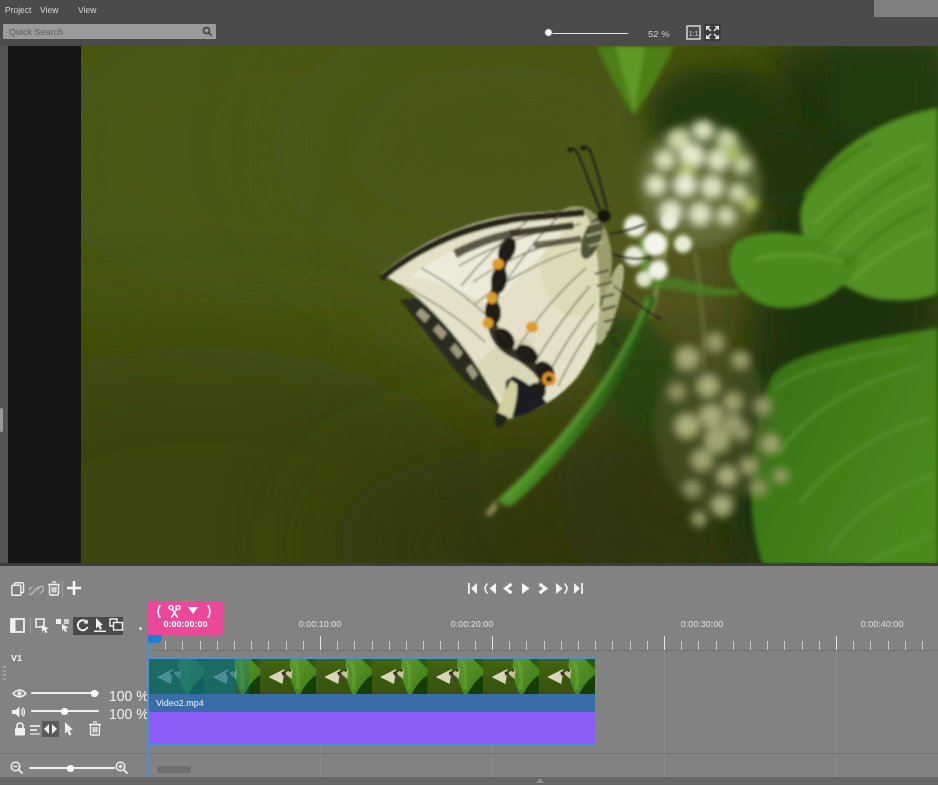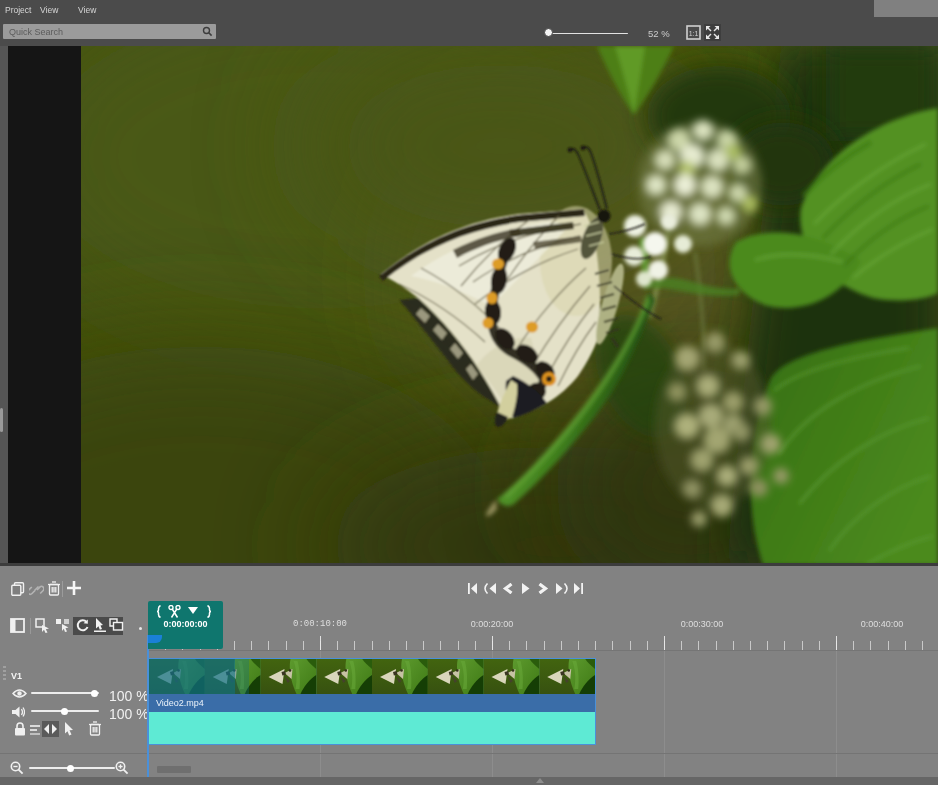--- a/index.html
+++ b/index.html
@@ -22,27 +22,27 @@
   #timeline { left:0; top:566px; width:938px; height:219px; background:#828282; }
   #tlinner { left:0; top:4px; width:938px; height:215px; }
   
   #ruler-minor { left:148px; top:71px; width:790px; height:9px;
      background:repeating-linear-gradient(90deg, rgba(225,225,225,0.75) 0 1px, transparent 1px 17.2px); }
   #ruler-major { left:148px; top:66px; width:790px; height:14px;
      background:repeating-linear-gradient(90deg, rgba(235,235,235,0.9) 0 1px, transparent 1px 172px); }
   .rlabel { position:absolute; top:49px; font-size:9px; color:#dedede; width:60px; text-align:center; }
   .gline { position:absolute; top:80px; width:1px; height:127px; background:#8d8d8d; }
   
-  #clip { left:148px; top:88px; width:448px; height:87px; border:1px solid #4a90d9; background:#5eead4; }
+  #clip { left:148px; top:88px; width:448px; height:87px; border:1px solid #4a90d9; background:#8b5cf6; }
   #thumbs { left:0px; top:0px; width:446px; height:35px; }
   #namebar { left:0px; top:35px; width:446px; height:18px; background:#3a6da8; }
   #namebar span { position:absolute; left:7px; top:4px; font-size:9px; color:#eaf2fa; }
   #playhead { left:147px; top:65px; width:2px; height:142px; background:#4a90d9; }
   
-  #tcbox { left:148px; top:31px; width:75px; height:48px; background:#0f766e; border-radius:2px 2px 2px 0; }
+  #tcbox { left:148px; top:31px; width:75px; height:34px; background:#ec4899; border-radius:2px 2px 2px 0; }
   #tcbox .tc { position:absolute; left:0; top:18px; width:75px; text-align:center; font-size:9px; font-weight:bold; color:#ffffff; }
   #tcfoot { left:148px; top:65px; width:14px; height:8px; background:#1a80d8; border-radius:0 0 6px 0; }
   
   .slider-line { position:absolute; height:2px; background:#ededed; border-radius:1px; }
   .slider-dot { position:absolute; width:7px; height:7px; border-radius:50%; background:#ffffff; }
   .pct { position:absolute; font-size:14px; color:#f0f0f0; }
   #botstrip { left:0; top:207px; width:938px; height:8px; background:#666666; }
   #hscroll { left:157px; top:196px; width:34px; height:7px; background:#6f6f6f; border-radius:1px; }
 </style>
 </head>
@@ -435,35 +435,35 @@
           </g>
         </svg>
 <svg class="abs" style="left:109px;top:48px;" width="15" height="15" viewBox="0 0 15 15">
           <g stroke="#f2f2f2" stroke-width="1.4" fill="none">
             <rect x="4.5" y="4.5" width="9" height="7.5"></rect>
             <path d="M4.5,8 H1 V1 H8 V4.5"></path>
           </g>
         </svg>
 <div class="abs" style="left:139px;top:57px;width:3px;height:3px;background:#e8e8e8;border-radius:50%;"></div>
 
-<span class="rlabel" style="left:290px;font-family:Liberation Mono, monospace;">0:00:10:00</span>
-<span class="rlabel" style="left:462px;">0:00:20:00</span>
+<span class="rlabel" style="left:290px;">0:00:10:00</span>
+<span class="rlabel" style="left:442px;">0:00:20:00</span>
 <span class="rlabel" style="left:672px;">0:00:30:00</span>
 <span class="rlabel" style="left:852px;">0:00:40:00</span>
 <div id="ruler-minor" class="abs"></div>
 <div id="ruler-major" class="abs"></div>
 
 <div class="gline" style="left:320px;"></div>
 <div class="gline" style="left:492px;"></div>
 <div class="gline" style="left:664px;"></div>
 <div class="gline" style="left:836px;"></div>
 <div class="abs" style="left:148px;top:80px;width:790px;height:1px;background:#757575;"></div>
 
 <div class="abs" style="left:3px;top:96px;width:3px;height:14px;background:repeating-linear-gradient(180deg,#a0a0a0 0 2px, transparent 2px 4px);"></div>
-<span class="abs" style="left:11px;top:101px;font-size:9px;font-weight:bold;color:#f4f4f4;">V1</span>
+<span class="abs" style="left:11px;top:83px;font-size:9px;font-weight:bold;color:#f4f4f4;">V1</span>
 <svg class="abs" style="left:12px;top:118px;" width="15" height="11" viewBox="0 0 15 11">
           <path d="M1,5.5 Q7.5,-1.5 14,5.5 Q7.5,12.5 1,5.5 Z" fill="none" stroke="#f0f0f0" stroke-width="1.5"></path>
           <circle cx="7.5" cy="5.5" r="2.2" fill="#f0f0f0"></circle>
         </svg>
 <div class="slider-line" style="left:31px;top:122px;width:68px;"></div>
 <div class="slider-dot" style="left:91px;top:119.5px;"></div>
 <span class="pct" style="left:109px;top:118px;">100 %</span>
 <svg class="abs" style="left:12px;top:136px;" width="13" height="12" viewBox="0 0 13 12">
           <path d="M0,4 H3.5 L7.5,0.5 V11.5 L3.5,8 H0 Z" fill="#f0f0f0"></path>
           <path d="M9.5,3 Q11.5,6 9.5,9" stroke="#f0f0f0" stroke-width="1.3" fill="none"></path>

